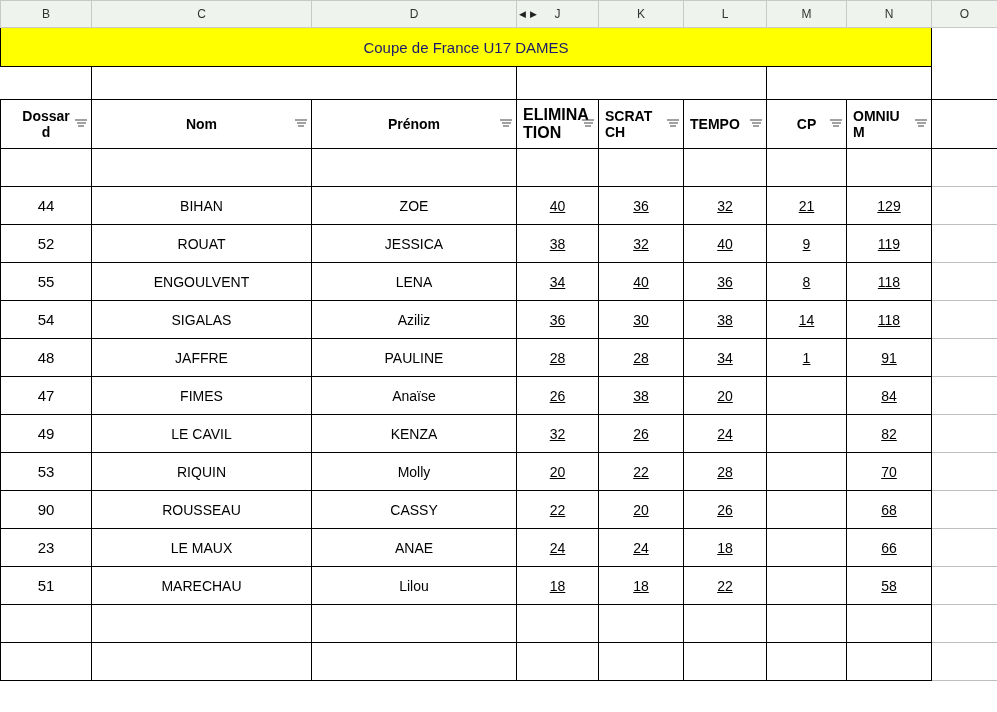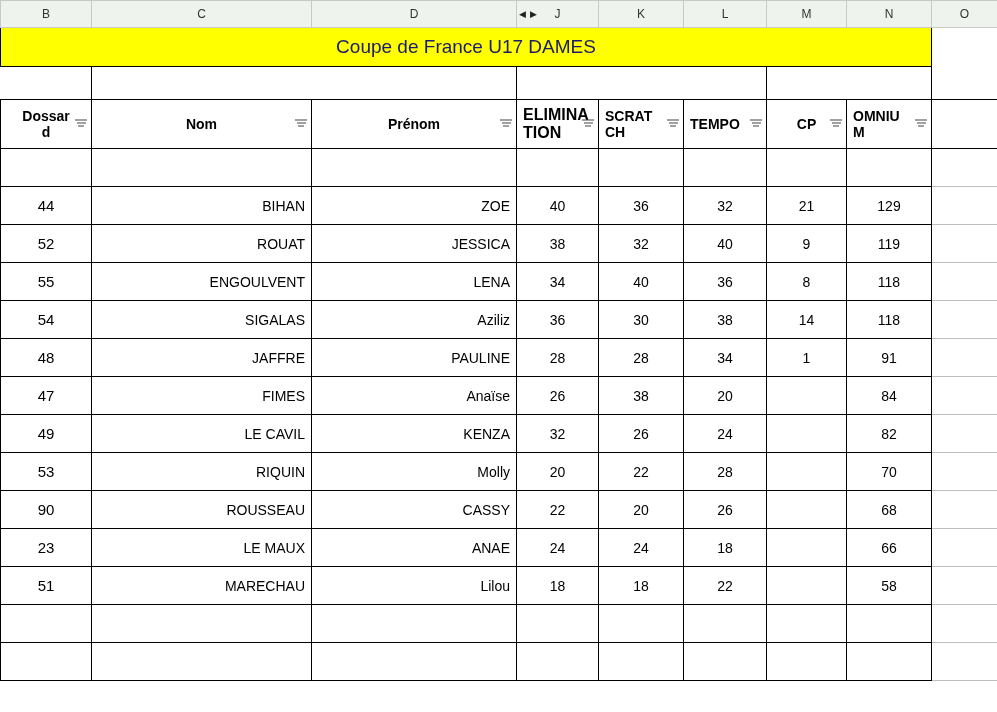--- a/index.html
+++ b/index.html
@@ -65,21 +65,21 @@
   }
   td.nb {
     border: 1px solid #bfbfbf;
   }
 
   
   td.title-band {
     background: #ffff00;
     border: 1px solid #000000;
     text-align: center;
-    font-size: 19px;
+    font-size: 15px;
     color: #1a1a6e;
     height: 36px;
     font-weight: normal;
   }
   td.noborder {
     border: none;
     height: 30px;
     background: #ffffff;
   }
   td.rightonly {
@@ -120,22 +120,22 @@
   .filter-icon i:nth-child(1) { width: 12px; }
   .filter-icon i:nth-child(2) { width: 9px; margin-left: 1.5px; }
   .filter-icon i:nth-child(3) { width: 6px; margin-left: 3px; }
 
   .wrap2 {
     display: block;
     line-height: 1.15;
     white-space: normal;
   }
 
-  td.num { text-align: center; }
-  td.txt { text-align: right; }
+  td.num { text-align: center; text-decoration: underline; }
+  td.txt { text-align: center; }
   td.dossard { text-align: center; font-size: 15px; }
 
   tr.datarow td { height: 38px; }
   tr.emptyrow td { height: 38px; }
 </style>
 </head>
 <body>
 
 <div id="sheet">
   <table class="grid">

